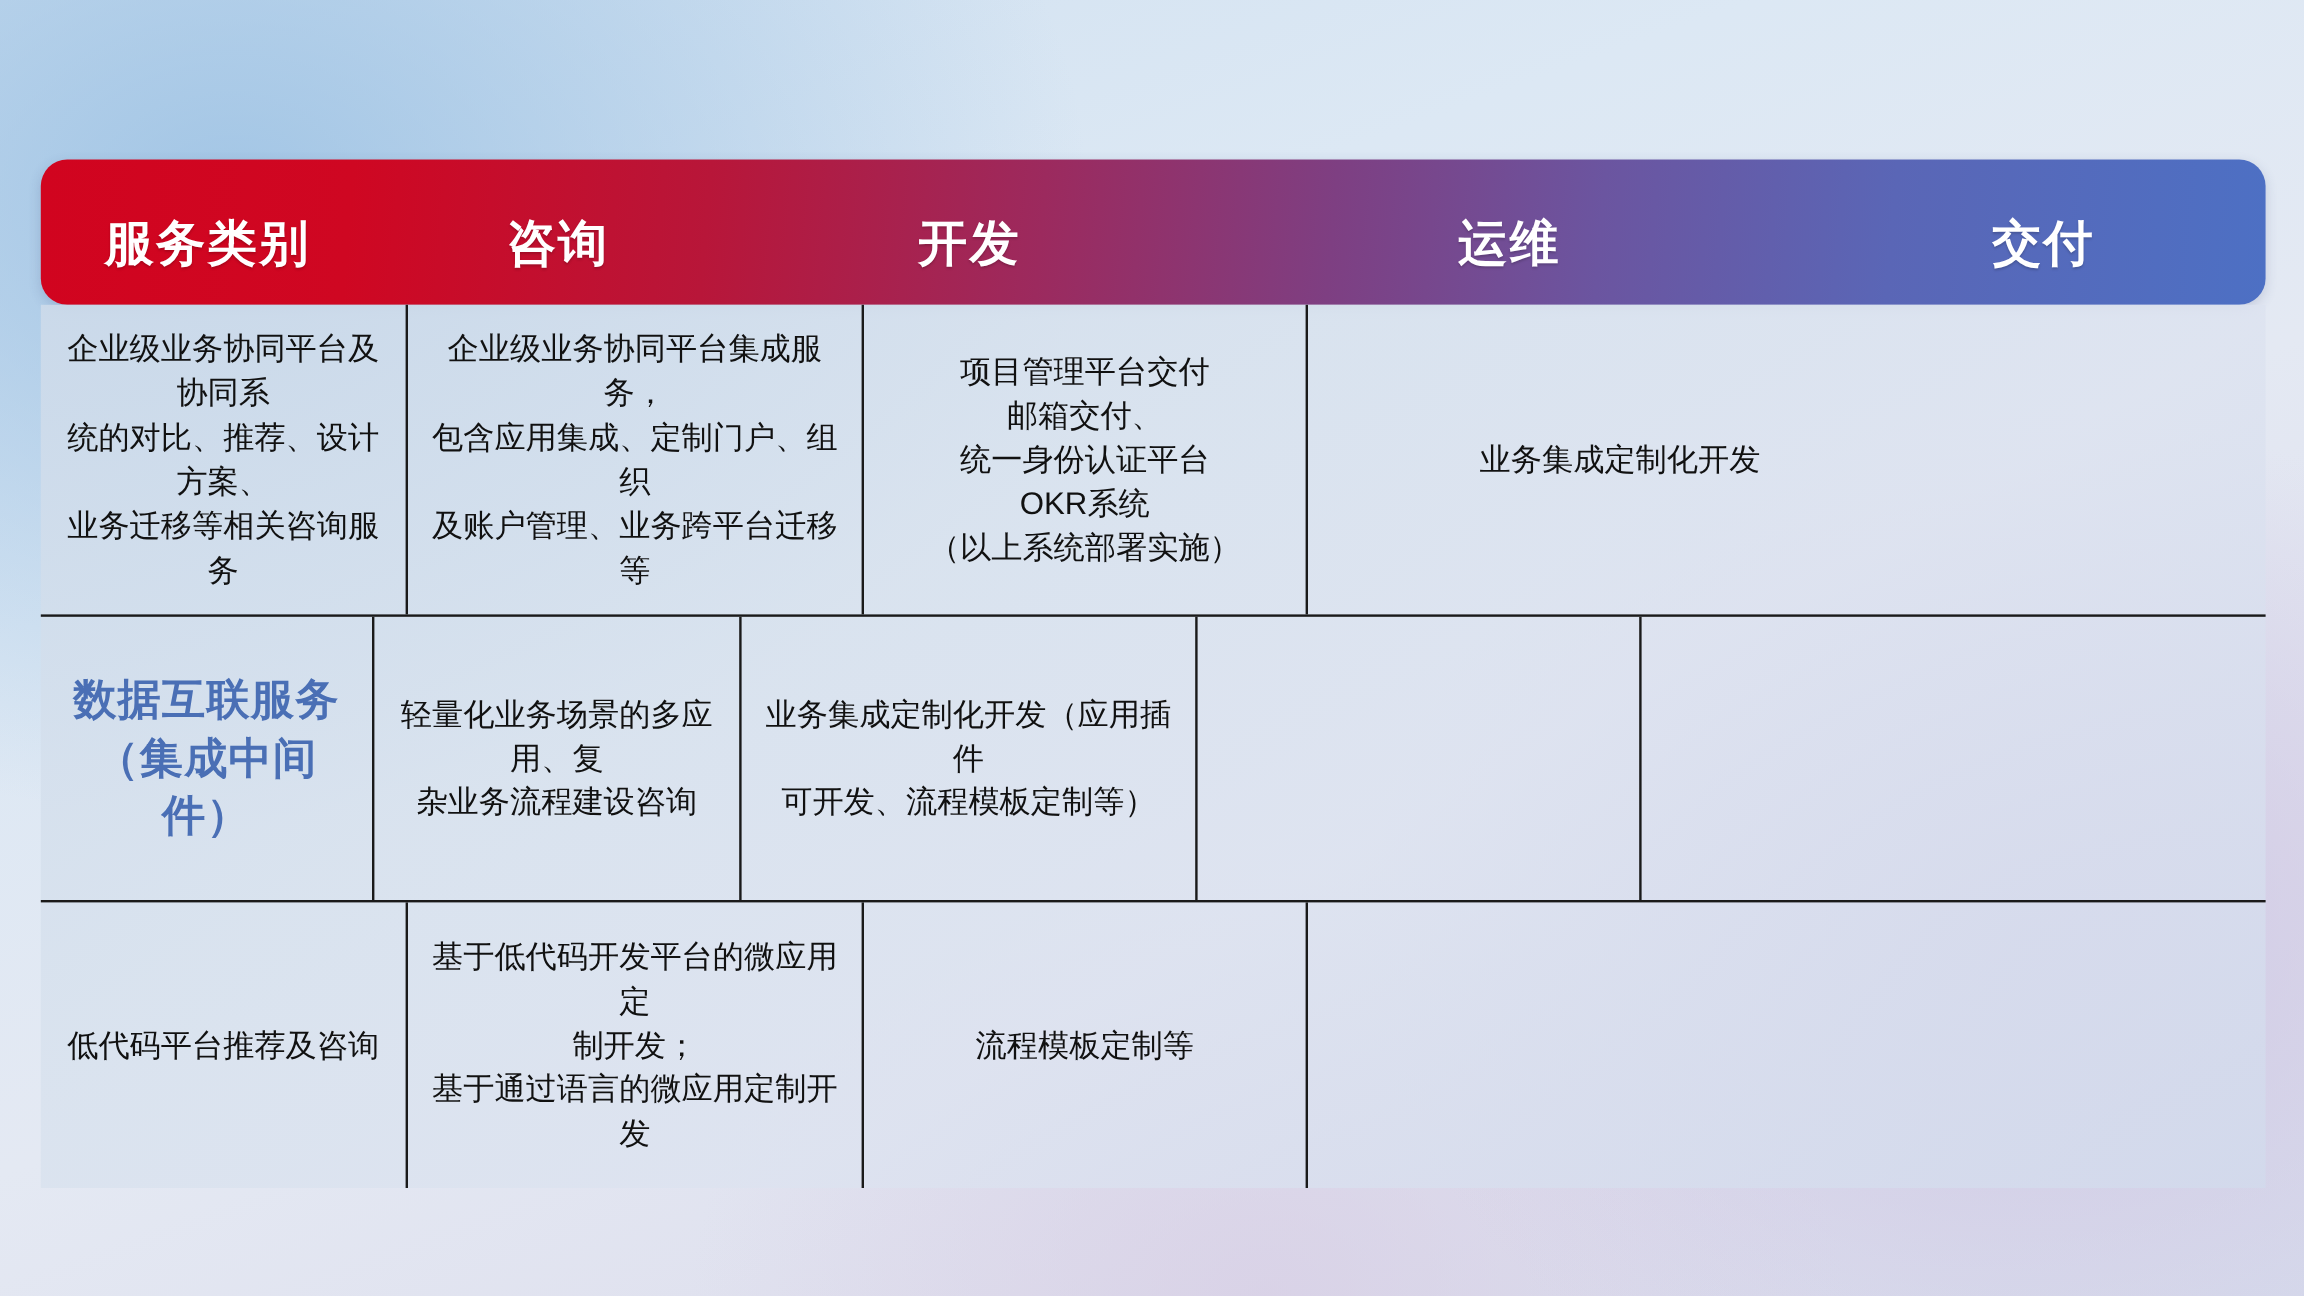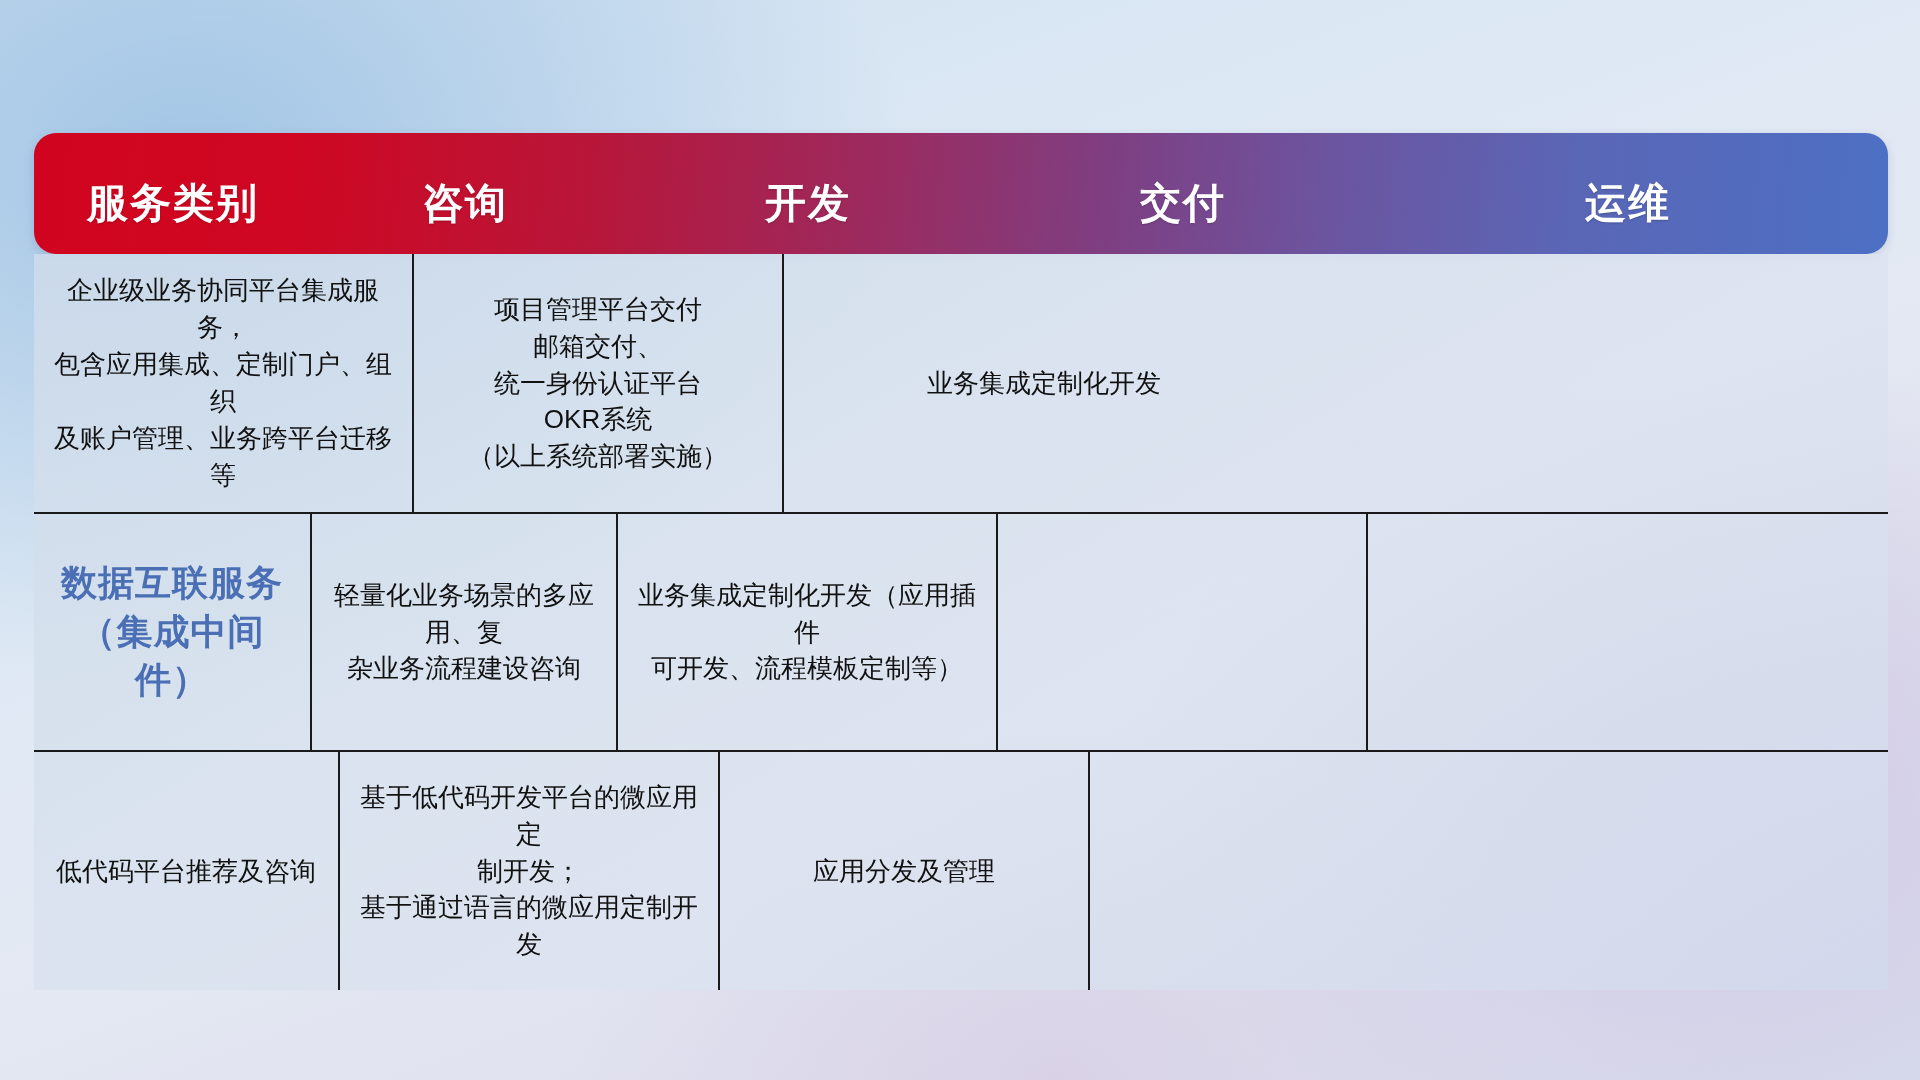--- a/index.html
+++ b/index.html
@@ -118,27 +118,30 @@
 <body>
 
 <div id="stage">
 
   <div class="table-wrap">
 
     <div class="thead">
       <div class="th c1">服务类别</div>
       <div class="th c2">咨询</div>
       <div class="th c3">开发</div>
+      <div class="th c5">运维</div>
       <div class="th c4">交付</div>
-      <div class="th c5">运维</div>
     </div>
 
     <div class="tbody">
 
       <div class="trow r1">
+        <div class="td c2 bdr">企业级业务协同平台及协同系
+统的对比、推荐、设计方案、
+业务迁移等相关咨询服务</div>
         <div class="td c3 bdr">企业级业务协同平台集成服务，
 包含应用集成、定制门户、组织
 及账户管理、业务跨平台迁移等</div>
         <div class="td c4 bdr">项目管理平台交付
 邮箱交付、
 统一身份认证平台
 OKR系统
 （以上系统部署实施）</div>
         <div class="td c5">业务集成定制化开发</div>
       </div>
@@ -152,19 +155,19 @@
 可开发、流程模板定制等）</div>
         <div class="td c4 bdr"></div>
         <div class="td c5"></div>
       </div>
 
       <div class="trow r3">
         <div class="td c2 bdr">低代码平台推荐及咨询</div>
         <div class="td c3 bdr">基于低代码开发平台的微应用定
 制开发；
 基于通过语言的微应用定制开发</div>
-        <div class="td c4 bdr">应用分发及管理</div>
+        <div class="td c4 bdr">流程模板定制等</div>
         <div class="td c5"></div>
       </div>
 
     </div>
   </div>
 </div>
 
 </body></html>

